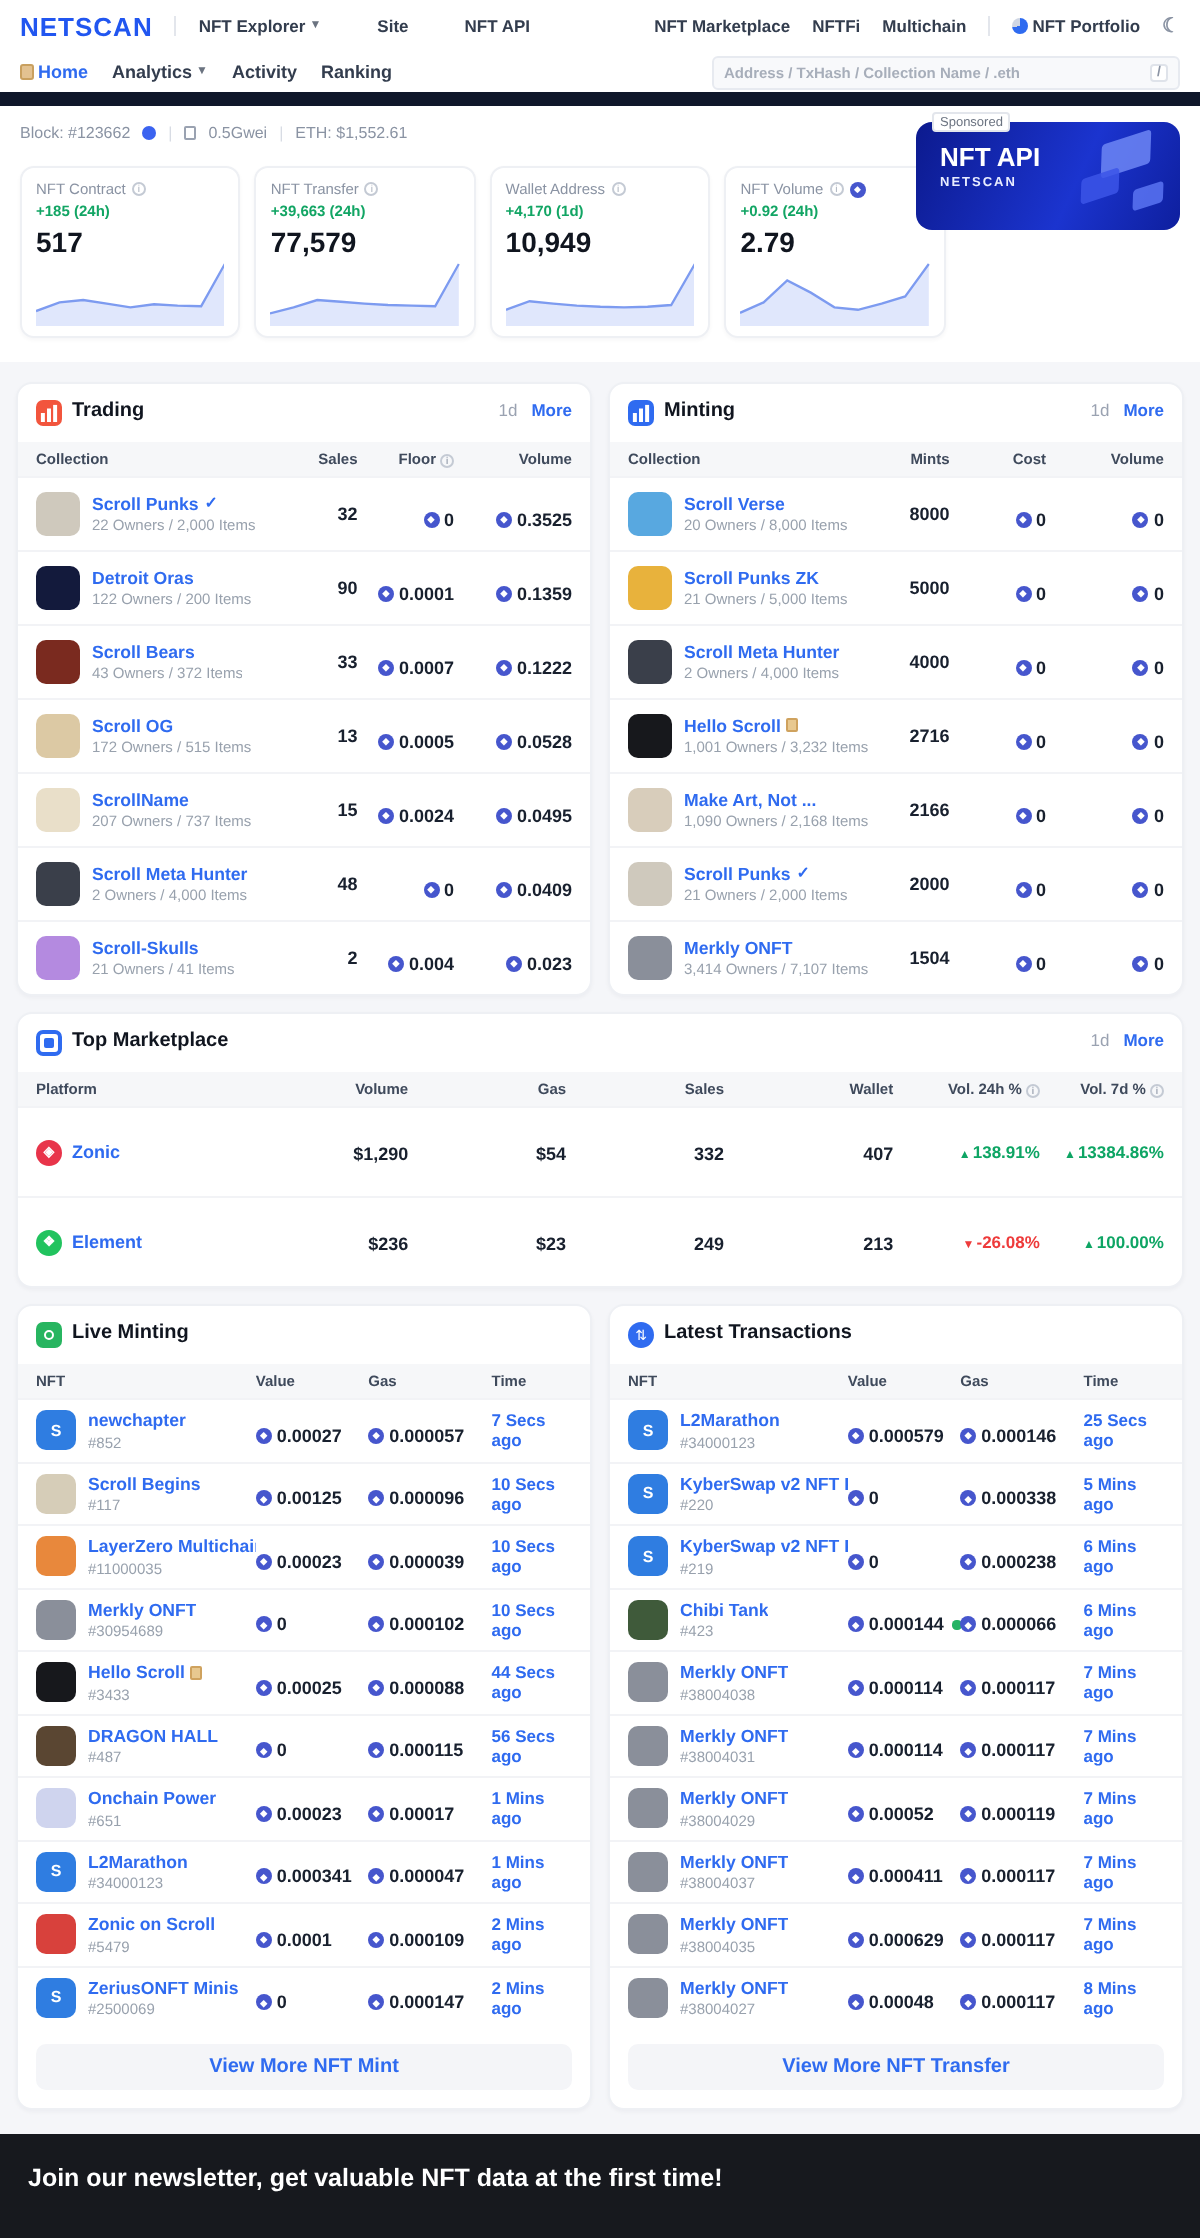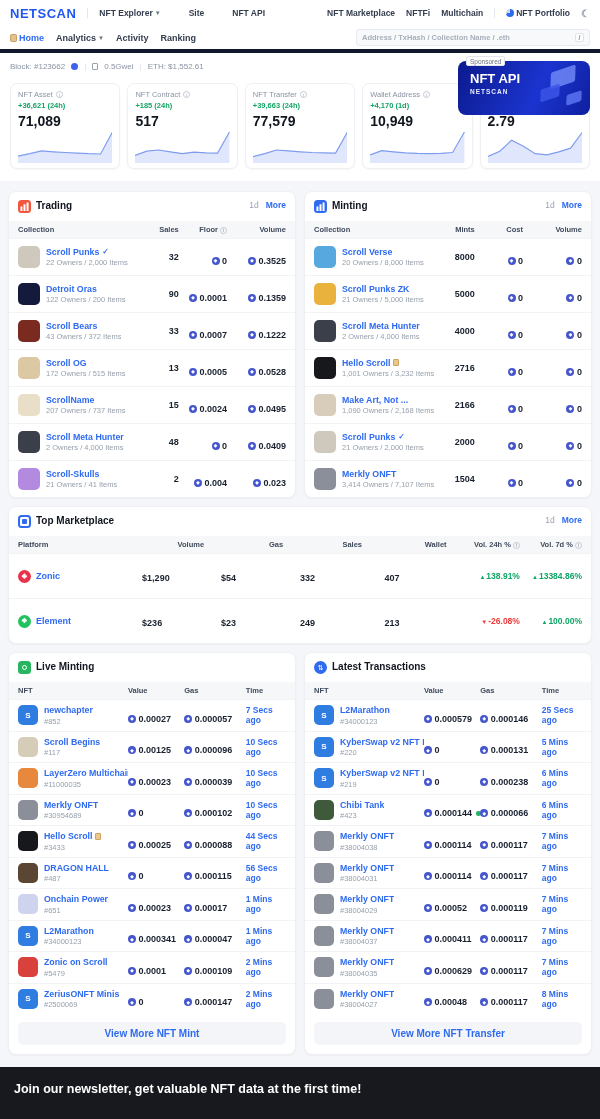--- a/index.html
+++ b/index.html
@@ -5,21 +5,21 @@
   *{box-sizing:border-box;margin:0;padding:0}
   body{width:600px;height:1119px;background:#f5f6f9;font-family:"Liberation Sans",sans-serif;color:#1d2633;overflow:hidden}
   .topbar{display:flex;align-items:center;height:26px;background:#fff;padding:0 10px;gap:11px;font-size:8.5px;font-weight:600;color:#333d4e}
   .logo{color:#2156f0;font-size:13px;font-weight:800;letter-spacing:.5px}
   .vdiv{width:1px;height:10px;background:#e3e6ec}
   .navlink{display:flex;align-items:center;gap:2px;cursor:pointer}
   .caret{font-size:6px;color:#6b7380}
   .spacer{margin-left:auto}
   .moon{font-size:10px;color:#8a93a3}
   .pie{width:8px;height:8px;border-radius:50%;background:conic-gradient(#2f6bf0 0 260deg,#cfd6e4 260deg 360deg)}
-  .subnav{display:flex;align-items:center;height:27px;background:#fff;border-bottom:4px solid #0f172a;padding:0 10px;gap:12px;font-size:9px;font-weight:600;color:#333d4e}
+  .subnav{display:flex;align-items:center;height:27px;background:#fff;border-bottom:7px solid #0f172a;padding:0 10px;gap:12px;font-size:9px;font-weight:600;color:#333d4e}
   .subnav .active{color:#2f6bf0}
   .scroll-chip{display:inline-block;width:7px;height:8px;background:#e3c291;border:1px solid #c9a05f;border-radius:1.5px}
   .search{margin-left:auto;width:234px;height:17px;border:1px solid #e7eaf0;background:#f8f9fb;border-radius:3px;display:flex;align-items:center;padding:0 5px;color:#a7aeba;font-size:7.5px}
   .slash{margin-left:auto;border:1px solid #dfe3ea;border-radius:2px;padding:0 2.5px;font-size:7px;color:#8a93a3;background:#fff}
   .hero{background:#fff;padding:9px 10px 12px;position:relative}
   .hero h1{font-size:19px;font-weight:700;color:#10151f;margin:3px 0 10px}
   .hero-meta{display:flex;gap:6px;align-items:center;font-size:8px;color:#8a93a3}
   .bluechip{display:inline-block;width:7px;height:7px;border-radius:50%;background:#3b63f0}
   .gasic{display:inline-block;width:6px;height:7px;border:1px solid #9aa2b1;border-radius:1px;position:relative}
   .banner{position:absolute;top:8px;right:10px;width:132px;height:54px;background:linear-gradient(115deg,#0c1a8e,#1b34cf 60%,#0e1f9e);border-radius:8px;padding:10px 0 0 12px;overflow:visible;cursor:pointer}
@@ -63,21 +63,21 @@
   .ethv{display:inline-flex;align-items:center;gap:2.5px;font-size:9px;font-weight:600;color:#18202e}
   .eth-ic{width:8px;height:8px;border-radius:50%;background:#4656cd;color:#fff;font-size:4.5px;display:inline-flex;align-items:center;justify-content:center;flex:none}
   .gdot{width:4.5px;height:4.5px;border-radius:50%;background:#24b364;display:inline-block;margin-left:2px}
   .time{color:#2f6bf0;font-size:8.5px;font-weight:600}
   .vcheck{color:#2f6bf0;font-size:8px;flex:none}
   .mini-scroll{display:inline-block;width:6px;height:7px;background:#e8c88f;border:1px solid #cfa25e;border-radius:1px;flex:none}
   .view-more{margin:8px 9px 9px;background:#f4f5f8;border-radius:5px;text-align:center;font-size:10px;color:#2f6bf0;font-weight:600;padding:6px;cursor:pointer}
   .mkrow{padding:13px 9px}
   .mkname{font-size:9px;font-weight:600;color:#2f6bf0;display:flex;align-items:center;gap:5px}
   .mkic{width:13px;height:13px;border-radius:50%;display:flex;align-items:center;justify-content:center;color:#fff;font-size:7px;flex:none}
-  .barwrap{display:inline-block;width:62px;text-align:left}
+  .barwrap{display:inline-block;width:62px;text-align:right}
   .bar{margin-top:3px;height:2.5px;border-radius:2px;background:#e9ebf0;position:relative;overflow:hidden}
   .bar>i{position:absolute;left:0;top:0;bottom:0;background:#2f6bf0;border-radius:2px;display:block}
   .pct{font-size:8.5px;font-weight:700;white-space:nowrap}
   .pct .arr{font-size:6px;margin-right:1px}
   .up{color:#0ea564}.down{color:#ee3b3b}
   .footer{margin-top:12px;background:#17191e;height:97px;padding:15px 14px 0;display:flex;align-items:flex-start}
   .f-title{color:#fff;font-size:12.5px;font-weight:700}
   .f-right{margin-left:auto;text-align:right;padding-top:4px}
 </style>
 </head>
@@ -155,32 +155,20 @@
     <span class="sponsored">Sponsored</span>
     <div class="banner-title">NFT API</div>
     <div class="banner-brand">NETSCAN</div>
     <span class="iso" style="right:14px;top:8px;width:26px;height:16px;background:#6d86f5"></span>
     <span class="iso" style="right:30px;top:26px;width:20px;height:12px;background:#3c55e8"></span>
     <span class="iso" style="right:8px;top:32px;width:16px;height:10px;background:#5a74f2"></span>
   </div>
   <div class="stats" id="stats">
       <div class="stat-card">
         <div class="stat-label">
-          <span>NFT Asset</span>
-          <span class="info">i</span>
-        </div>
-        <div class="stat-change">+36,621 (24h)</div>
-        <div class="stat-value">71,089</div>
-        <svg class="spark" viewBox="0 0 100 33" preserveAspectRatio="none">
-          <polygon points="0,33 0.0,26.1 12.5,23.7 25.0,20.9 37.5,21.8 50.0,22.5 62.5,23.1 75.0,23.7 87.5,24.0 100.0,2.0 100,33" fill="rgba(99,136,240,0.20)"></polygon>
-          <polyline points="0.0,26.1 12.5,23.7 25.0,20.9 37.5,21.8 50.0,22.5 62.5,23.1 75.0,23.7 87.5,24.0 100.0,2.0" fill="none" stroke="#7d9bf0" stroke-width="1.2"></polyline>
-        </svg>
-      </div>
-      <div class="stat-card">
-        <div class="stat-label">
           <span>NFT Contract</span>
           <span class="info">i</span>
         </div>
         <div class="stat-change">+185 (24h)</div>
         <div class="stat-value">517</div>
         <svg class="spark" viewBox="0 0 100 33" preserveAspectRatio="none">
           <polygon points="0,33 0.0,25.5 12.5,21.2 25.0,20.0 37.5,21.8 50.0,23.7 62.5,22.1 75.0,22.8 87.5,23.1 100.0,2.0 100,33" fill="rgba(99,136,240,0.20)"></polygon>
           <polyline points="0.0,25.5 12.5,21.2 25.0,20.0 37.5,21.8 50.0,23.7 62.5,22.1 75.0,22.8 87.5,23.1 100.0,2.0" fill="none" stroke="#7d9bf0" stroke-width="1.2"></polyline>
         </svg>
       </div>
@@ -858,21 +846,21 @@
               </div>
               <div class="csub">#220</div>
             </div>
           </div>
           <span><span class="ethv">
               <span class="eth-ic">◆</span>
               <span>0</span>
             </span></span>
           <span><span class="ethv">
               <span class="eth-ic">◆</span>
-              <span>0.000131</span>
+              <span>0.000338</span>
             </span></span>
           <span class="time">5 Mins ago</span>
         </div>
         <div class="trow g-live">
           <div class="cellc sm">
             <span class="cicon sm" style="background: rgb(47, 125, 225); color: rgb(255, 255, 255);">S</span>
             <div class="cmeta">
               <div class="cname">
                 <span>KyberSwap v2 NFT Po...</span>
               </div>

